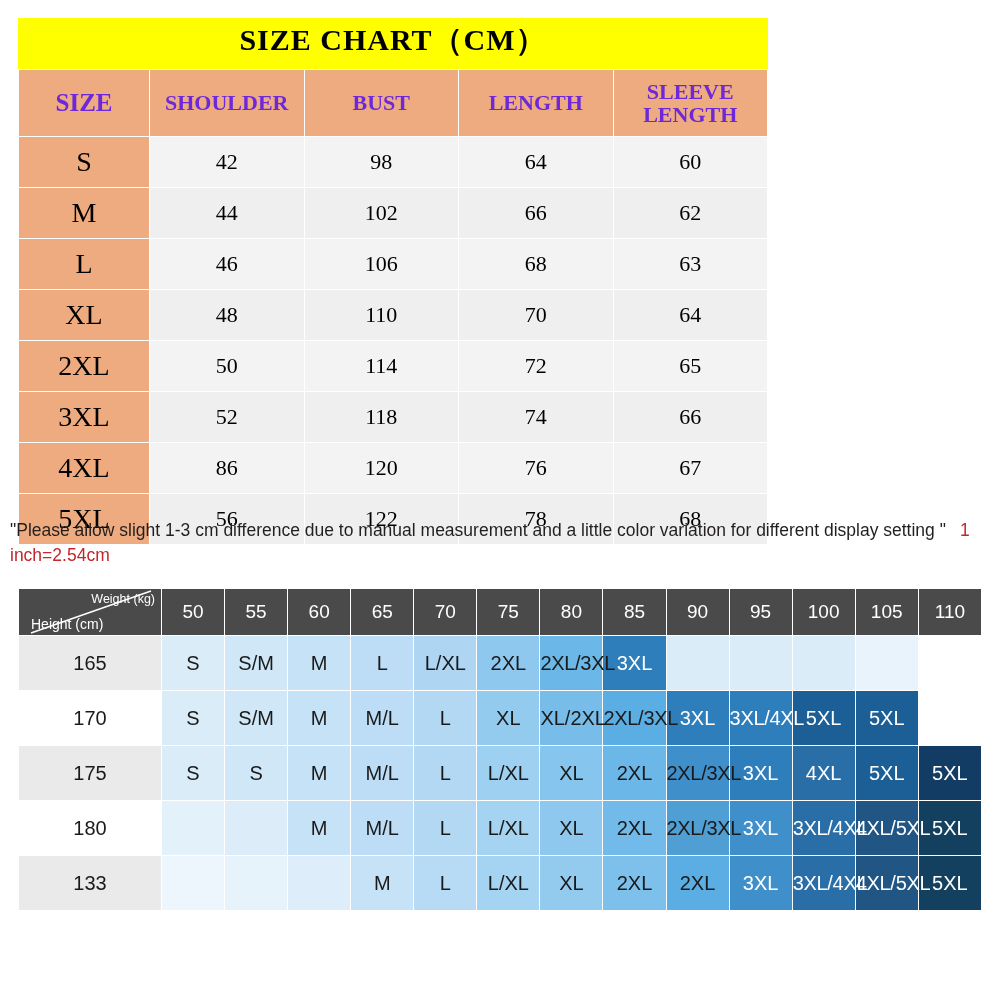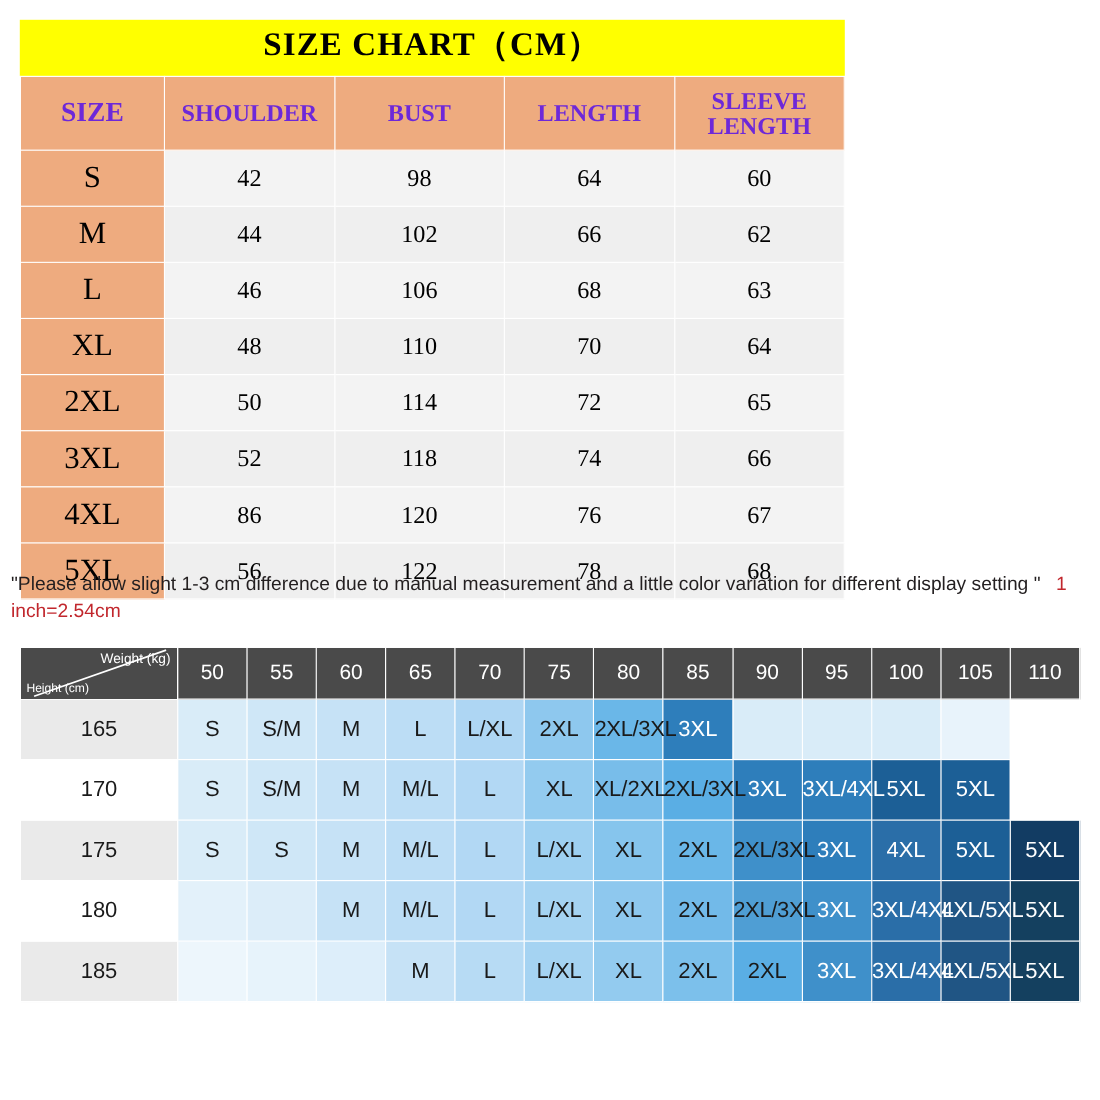--- a/index.html
+++ b/index.html
@@ -127,23 +127,23 @@
   th.corner .wt {
     position: absolute;
     right: 6px;
     top: 3px;
     font-size: 12.5px;
     color: #fff;
     white-space: nowrap;
   }
   th.corner .ht {
     position: absolute;
-    left: 5px;
+    left: 12px;
     bottom: 3px;
-    font-size: 11px;
+    font-size: 14px;
     color: #fff;
     white-space: nowrap;
   }
   th.corner .slash {
     position: absolute;
     left: 0; top: 0;
     width: 142px; height: 46px;
   }
   td.rowhead {
     width: 142px;
@@ -323,21 +323,21 @@
             <td style="background: rgb(165, 211, 242); color: rgb(26, 26, 26);">L/XL</td>
             <td style="background: rgb(142, 200, 238); color: rgb(26, 26, 26);">XL</td>
             <td style="background: rgb(114, 186, 233); color: rgb(26, 26, 26);">2XL</td>
             <td class="cellsmall" style="background: rgb(79, 158, 212); color: rgb(26, 26, 26);">2XL/3XL</td>
             <td style="background: rgb(63, 144, 202); color: rgb(255, 255, 255);">3XL</td>
             <td class="cellsmall" style="background: rgb(42, 110, 168); color: rgb(255, 255, 255);">3XL/4XL</td>
             <td class="cellsmall" style="background: rgb(32, 85, 132); color: rgb(255, 255, 255);">4XL/5XL</td>
             <td style="background: rgb(20, 64, 95); color: rgb(255, 255, 255);">5XL</td>
           </tr>
           <tr>
-            <td class="rowhead odd">185</td>
+            <td class="rowhead odd">133</td>
             <td style="background: rgb(237, 246, 252); color: rgb(26, 26, 26);"></td>
             <td style="background: rgb(231, 243, 251); color: rgb(26, 26, 26);"></td>
             <td style="background: rgb(221, 238, 250); color: rgb(26, 26, 26);"></td>
             <td style="background: rgb(198, 226, 246); color: rgb(26, 26, 26);">M</td>
             <td style="background: rgb(183, 219, 244); color: rgb(26, 26, 26);">L</td>
             <td style="background: rgb(165, 211, 242); color: rgb(26, 26, 26);">L/XL</td>
             <td style="background: rgb(147, 203, 239); color: rgb(26, 26, 26);">XL</td>
             <td style="background: rgb(124, 192, 235); color: rgb(26, 26, 26);">2XL</td>
             <td style="background: rgb(90, 174, 228); color: rgb(26, 26, 26);">2XL</td>
             <td style="background: rgb(63, 144, 202); color: rgb(255, 255, 255);">3XL</td>

